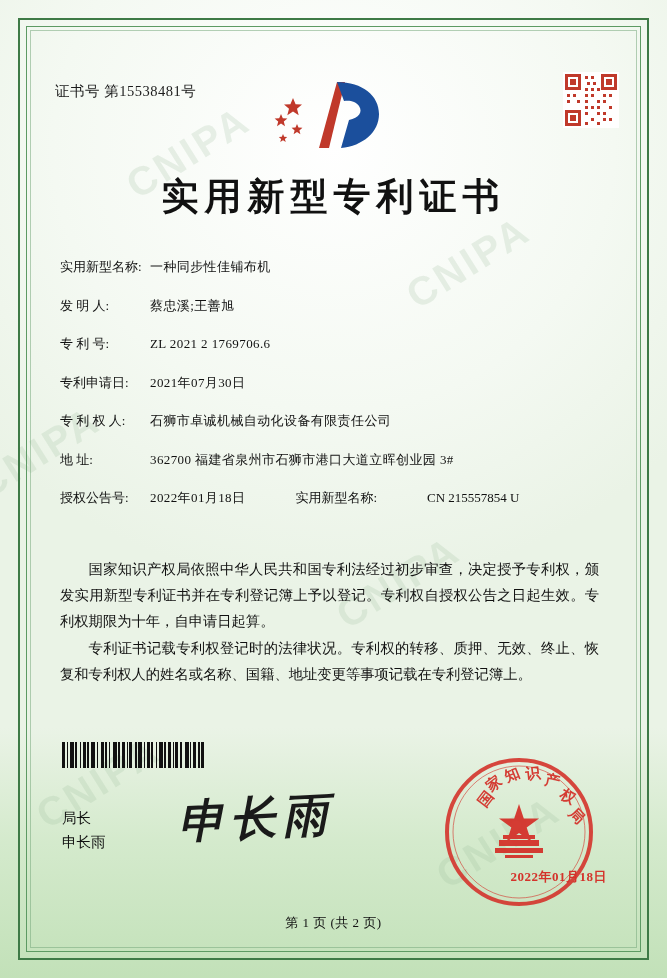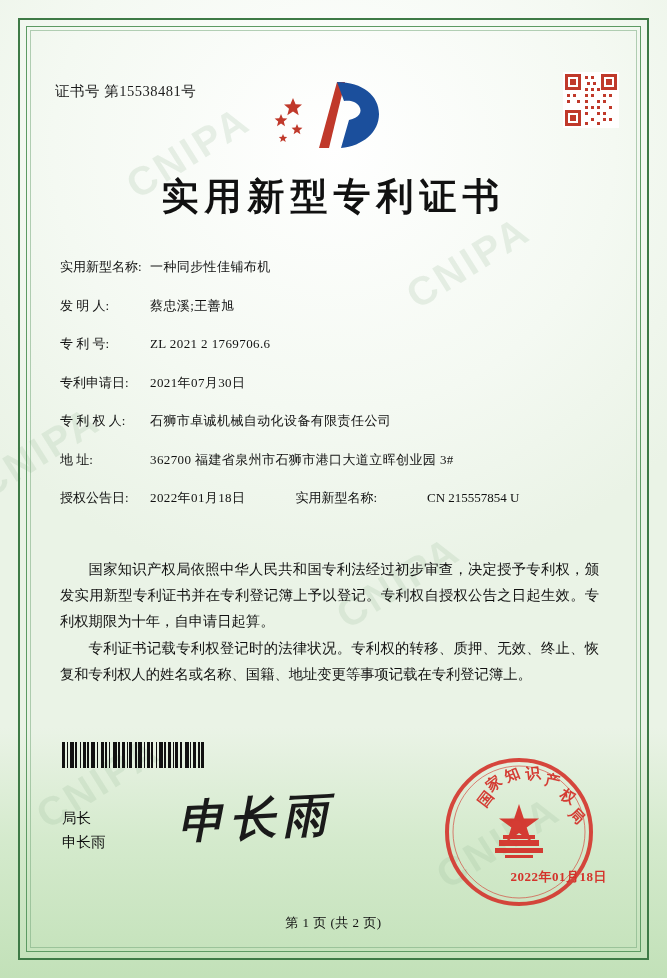--- a/index.html
+++ b/index.html
@@ -335,21 +335,21 @@
         <div class="f-label">专 利 权 人:</div>
         <div class="f-value">石狮市卓诚机械自动化设备有限责任公司</div>
       </div>
 
       <div class="field-row">
         <div class="f-label">地     址:</div>
         <div class="f-value">362700 福建省泉州市石狮市港口大道立晖创业园 3#</div>
       </div>
 
       <div class="field-row dual">
-        <div class="f-label">授权公告日:</div>
+        <div class="f-label">授权公告号:</div>
         <div class="f-value">2022年01月18日</div>
         <div class="dual-right-label">实用新型名称:</div>
         <div class="dual-right-label">CN 215557854 U</div>
       </div>
 
     </div>
 
     <div class="paras">
       <p class="para">国家知识产权局依照中华人民共和国专利法经过初步审查，决定授予专利权，颁发实用新型专利证书并在专利登记簿上予以登记。专利权自授权公告之日起生效。专利权期限为十年，自申请日起算。</p>
       <p class="para">专利证书记载专利权登记时的法律状况。专利权的转移、质押、无效、终止、恢复和专利权人的姓名或名称、国籍、地址变更等事项记载在专利登记簿上。</p>

